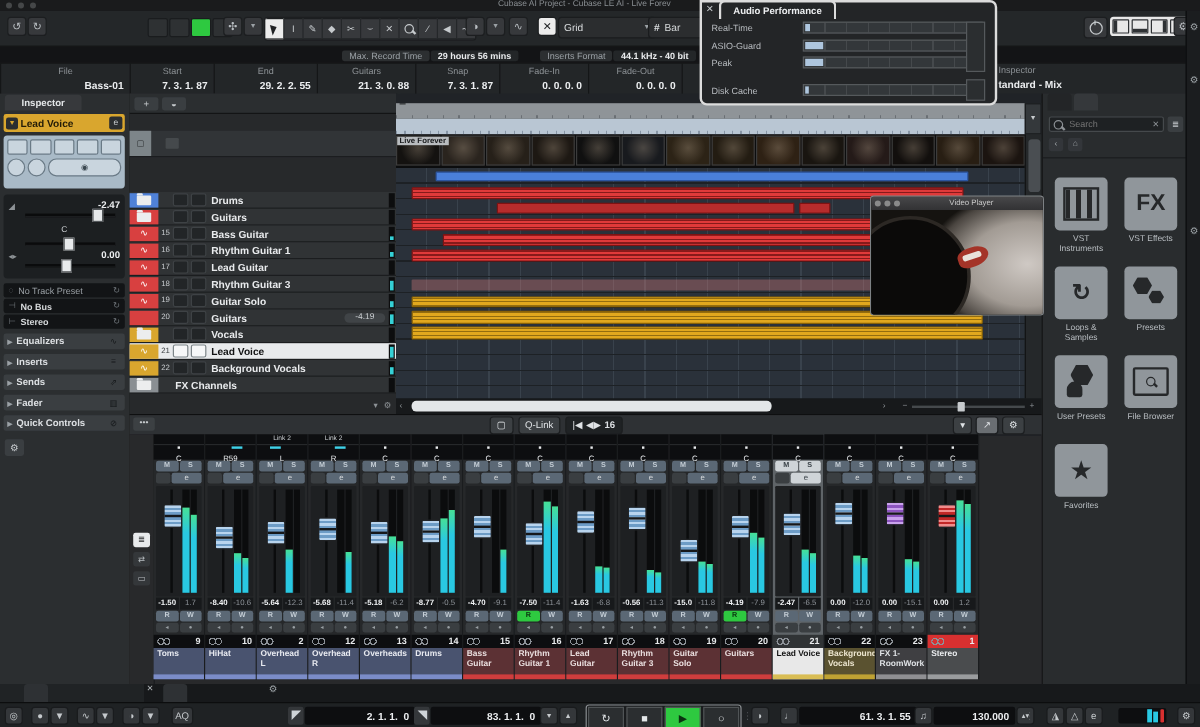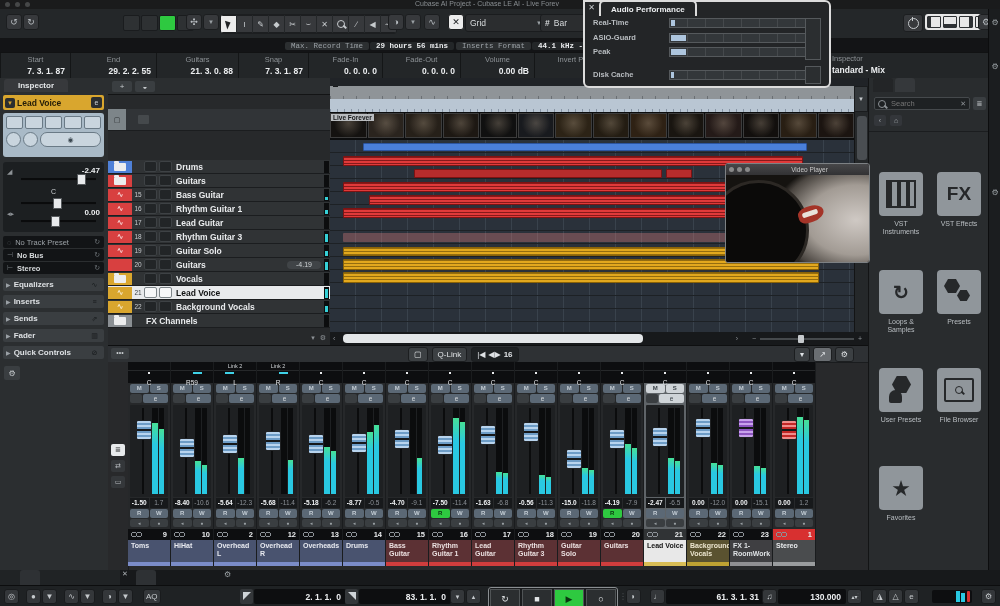--- a/index.html
+++ b/index.html
@@ -34,39 +34,39 @@
          color:#d7dadc;font-size:8.5px;padding:0 4px;gap:4px;}
   .caret{font-size:6px;color:#9aa0a4;}
   .wingroup{background:#e8e8e8;border-radius:3px;display:flex;gap:2px;padding:1px 2px;align-items:center;height:16px;box-sizing:border-box;}
   .wb{width:12px;height:10px;border:1px solid #2e3134;border-radius:1px;position:relative;background:#e8e8e8;}
   .wb i{position:absolute;background:#2e3134;}
   .knobbtn{width:18px;height:16px;background:#37393c;border:1px solid #1c1e20;border-radius:3px;display:flex;align-items:center;justify-content:center;}
   .knob{width:9px;height:9px;border:1.5px solid #c6cacd;border-radius:50%;position:relative;}
   .knob::after{content:"";position:absolute;left:3px;top:-2px;width:1.5px;height:4px;background:#c6cacd;}
 
   
-  #recstrip{left:285px;top:40px;height:12px;display:flex;gap:2px;font-family:Liberation Mono, monospace;}
+  #recstrip{left:285px;top:40px;height:12px;display:flex;gap:18px;}
   .rs-label{background:#2c2f31;color:#9aa0a5;font-size:7.5px;padding:0 6px;display:flex;align-items:center;border-radius:2px;}
   .rs-val{background:#232628;color:#e9ebed;font-weight:bold;font-size:7.5px;padding:0 6px;display:flex;align-items:center;border-radius:2px;}
 
   
   #infoline{left:0;top:52px;width:1000px;height:26px;background:#232628;border-top:1px solid #111213;border-bottom:1px solid #0c0d0e;display:flex;}
   .if{border-left:1px solid #141617;box-sizing:border-box;padding:2px 5px 0 5px;display:flex;flex-direction:column;}
   .if .lb{font-size:7.5px;color:#8d9296;text-align:center;}
   .if .vl{font-size:8.5px;font-weight:bold;color:#eceef0;text-align:right;margin-top:2px;white-space:nowrap;}
   #algo{left:832px;top:54px;width:160px;}
   #algo .lb{font-size:7.5px;color:#8d9296;}
   #algo .vl{font-size:8.5px;font-weight:bold;color:#eceef0;margin-top:2px;}
 
   
   #perf{left:583px;top:0;width:248px;height:88px;background:#232527;border:2px solid #dcdcdc;border-radius:0 6px 6px 6px;box-sizing:border-box;z-index:40;}
   #perf-tab{position:absolute;left:14px;top:-2px;height:14px;background:#232527;border:2px solid #dcdcdc;border-bottom:none;border-radius:5px 5px 0 0;
             padding:0 10px;font-size:8px;font-weight:bold;color:#eceef0;display:flex;align-items:center;}
   #perf-close{position:absolute;left:1px;top:1px;font-size:8px;color:#c6cacd;width:11px;text-align:center;}
-  .pm-row{position:absolute;left:8px;display:flex;align-items:flex-start;gap:24px;font-weight:bold;}
+  .pm-row{position:absolute;left:8px;display:flex;align-items:flex-end;gap:24px;}
   .pm-label{width:52px;font-size:7.5px;color:#b8bcc0;}
   .pm-meter{width:148px;height:8px;background:#33373a;border:1px solid #55595c;position:relative;
             background-image:repeating-linear-gradient(to right,transparent 0 17px,#45494c 17px 18px);}
   .pm-fill{position:absolute;left:1px;top:1px;bottom:1px;background:#aec6de;}
   .pm-vbox{position:absolute;right:8px;top:16px;width:14px;height:40px;background:#2b2e30;border:1px solid #55595c;}
   .pm-vbox2{position:absolute;right:8px;top:64px;width:14px;height:16px;background:#2b2e30;border:1px solid #55595c;}
 
   
   #inspector{left:0;top:78px;width:108px;height:492px;background:#2b2e30;border-right:1px solid #131415;}
   #insp-tab{position:absolute;left:4px;top:1px;width:64px;height:13px;background:#37393c;border-radius:3px 3px 0 0;
@@ -180,21 +180,21 @@
   .rp-tab{height:14px;display:flex;align-items:center;justify-content:center;font-size:8px;color:#9fa4a8;background:#232527;border-radius:3px 3px 0 0;padding:0 10px;}
   .rp-tab.on{background:#35383b;color:#e9ebed;font-weight:bold;}
   #rp-search{position:absolute;left:5px;top:19px;width:96px;height:13px;background:#1e2123;border:1px solid #45494c;border-radius:2px;display:flex;align-items:center;padding:0 3px;gap:3px;box-sizing:border-box;}
   #rp-search input{flex:1;min-width:0;background:transparent;border:none;outline:none;color:#d7dadc;font-size:7.5px;font-family:"Liberation Sans",sans-serif;}
   #rp-search .x{font-size:7px;color:#8d9296;}
   #rp-list{position:absolute;left:104px;top:19px;width:13px;height:13px;background:#3a3e41;border-radius:2px;color:#c6cacd;font-size:7px;display:flex;align-items:center;justify-content:center;}
   #rp-crumbs{position:absolute;left:5px;top:37px;display:flex;gap:4px;align-items:center;}
   .crumb-btn{width:12px;height:11px;background:#33363a;border-radius:2px;color:#9fa4a8;font-size:7px;display:flex;align-items:center;justify-content:center;}
   #rp-sep{position:absolute;left:0;top:53px;width:120px;border-top:1px solid #1b1d1f;}
   #tiles{position:absolute;left:8px;top:70px;width:108px;display:flex;flex-wrap:wrap;column-gap:10px;row-gap:10px;}
-  .tile{width:48px;display:flex;flex-direction:column;align-items:center;margin-top:24px;}
+  .tile{width:48px;display:flex;flex-direction:column;align-items:center;}
   .tile .box{width:44px;height:44px;background:#90969b;border-radius:4px;display:flex;align-items:center;justify-content:center;color:#26282a;position:relative;}
   .tile .lb{margin-top:4px;font-size:7px;color:#b9bec2;text-align:center;line-height:8px;height:16px;}
   .tile .g{font-size:19px;font-weight:bold;}
   .keys{width:26px;height:24px;background:repeating-linear-gradient(to right,#26282a 0 4px,#90969b 4px 9px);border:2px solid #26282a;display:none;}
   .k-piano .keys{display:block;}
   .hexa{width:16px;height:14px;background:#26282a;clip-path:polygon(25% 0,75% 0,100% 50%,75% 100%,25% 100%,0 50%);position:absolute;display:none;}
   .k-hex .hexa.h1{display:block;left:7px;top:9px;}
   .k-hex .hexa.h2{display:block;left:20px;top:20px;width:13px;height:11px;}
   .k-userhex .hexa.h1{display:block;left:13px;top:8px;width:19px;height:17px;}
   .uper{display:none;position:absolute;left:10px;top:22px;width:13px;height:13px;border-radius:50% 50% 2px 2px;background:#26282a;}
@@ -398,20 +398,24 @@
         <span class="rs-val">44.1 kHz - 40 bit</span>
       </div>
       <div class="row" style="gap:1px;">
         <span class="rs-label">Project Frame Rate</span>
 
       </div>
     </div>
 
   <div id="infoline" class="abs">
 
+  <div class="if left" style="width: 108px;">
+        <span class="lb">File</span>
+        <span class="vl">Bass-01</span>
+      </div>
       <div class="if" style="width: 70px;">
         <span class="lb">Start</span>
         <span class="vl">7. 3. 1. 87</span>
       </div>
       <div class="if" style="width: 86px;">
         <span class="lb">End</span>
         <span class="vl">29. 2. 2. 55</span>
       </div>
       <div class="if" style="width: 82px;">
         <span class="lb">Guitars</span>
@@ -1620,21 +1624,21 @@
     <div class="tpgroup abs" style="left:488px;top:1px;border:1px solid #8a8e91;border-radius:3px;padding:1px;gap:2px;background:#1a1c1e;">
       <span class="trbig">↻</span>
       <span class="trbig">■</span>
       <span class="trbig play">▶</span>
       <span class="trbig">○</span>
     </div>
     <span class="sep3 abs" style="left:617px;top:6px;">⋮</span>
     <span class="tpbtn abs" style="left:626px;top:3px;">◗</span>
     <div class="tpgroup abs" style="left:650px;top:3px;">
       <span class="tpbtn">♩</span>
-      <span class="digits" style="width:88px;">61. 3. 1. 31</span>
+      <span class="digits" style="width:88px;">61. 3. 1. 55</span>
     </div>
     <div class="tpgroup abs" style="left:762px;top:3px;">
       <span class="tpbtn">♫</span>
       <span class="digits" style="width:58px;">130.000</span>
       <span class="tpbtn" style="font-size:6px;flex-direction:column;line-height:4px;">▴▾</span>
     </div>
     <span class="sep3 abs" style="left:852px;top:6px;">⋮</span>
     <div class="tpgroup abs" style="left:872px;top:3px;">
       <span class="tpbtn">◮</span>
       <span class="tpbtn">△</span>

